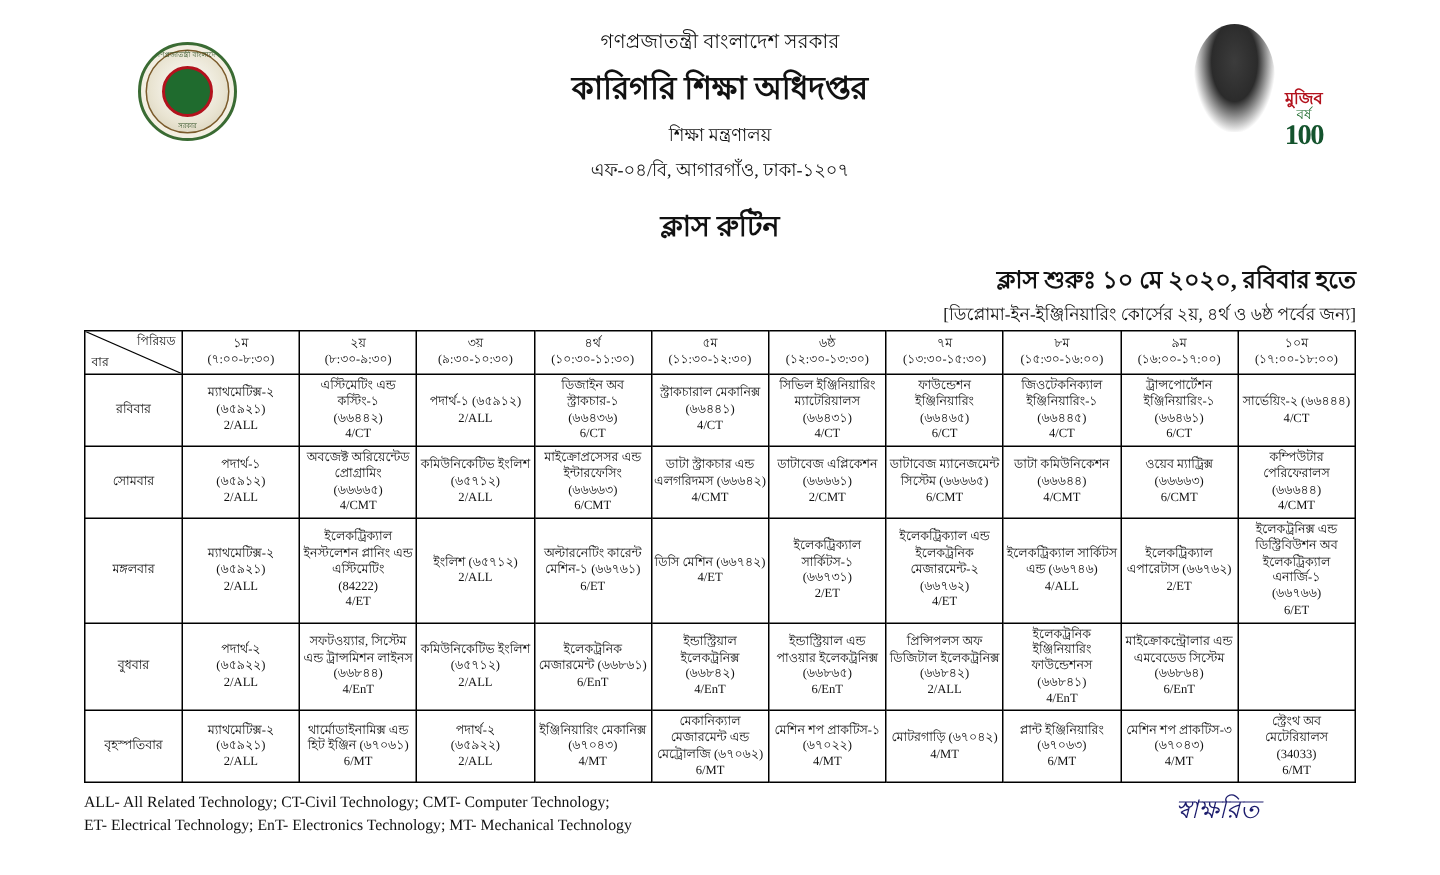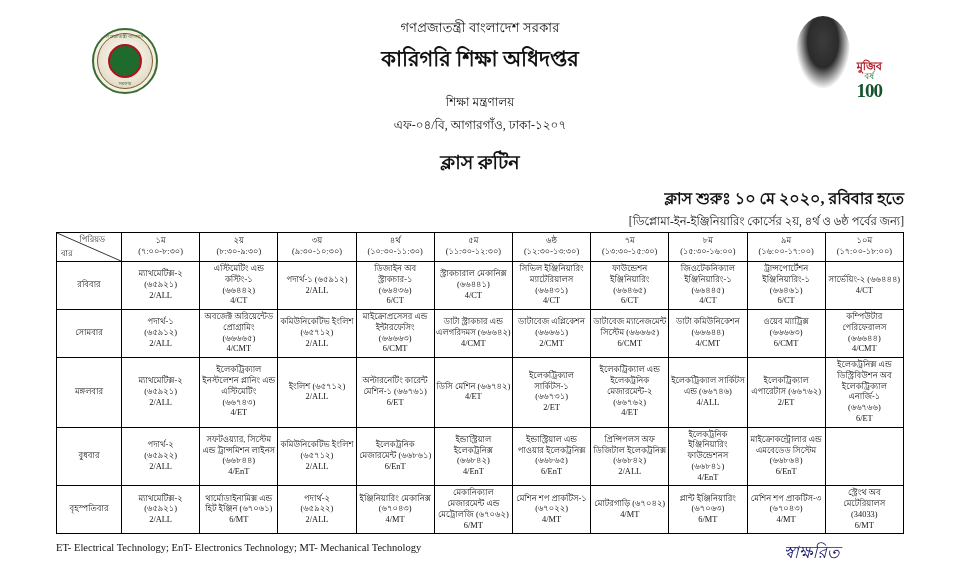--- a/index.html
+++ b/index.html
@@ -15,21 +15,21 @@
 
   
   .header{
     position:relative;
     padding-top:18px;
     text-align:center;
   }
   .gov-line1{font-size:13px;letter-spacing:.2px;}
   .gov-line2{font-size:21px;font-weight:bold;margin-top:4px;}
   .gov-line3{font-size:12.5px;margin-top:5px;}
-  .gov-line4{font-size:12px;margin-top:15px;}
+  .gov-line4{font-size:12px;margin-top:3px;}
   .gov-line5{font-size:12px;margin-top:3px;}
 
   .logo-left{
     position:absolute;left:92px;top:28px;
     width:62px;height:62px;border-radius:50%;
     background:#f3efe2;
     border:2px solid #3a6b33;
     display:flex;align-items:center;justify-content:center;
     overflow:hidden;
   }
@@ -102,21 +102,21 @@
     font-size:8.4px;
     line-height:1.28;
   }
   table.routine th.period{
     font-size:8.4px;font-weight:normal;height:24px;
   }
   th.corner{
     position:relative;height:24px;width:62px;
     font-weight:normal;
   }
-  th.corner .p{position:absolute;right:16px;top:2px;font-size:8.2px;font-family:Liberation Serif, serif;}
+  th.corner .p{position:absolute;right:4px;top:2px;font-size:8.2px;font-family:Liberation Serif, serif;}
   th.corner .d{position:absolute;left:4px;bottom:2px;font-size:8.2px;}
   th.corner .diag{
     position:absolute;left:0;top:0;width:100%;height:100%;
   }
   td.day{
     font-size:11px;font-weight:normal;width:62px;
   }
   .tiny{font-size:8.2px;}
 
   
@@ -339,21 +339,21 @@
 
         <tr>
           <td class="day">মঙ্গলবার</td>
           <td class="cell">
             <div>ম্যাথমেটিক্স-২</div>
             <div>(৬৫৯২১)</div>
             <div>2/ALL</div>
           </td>
           <td class="cell">
             <div>ইলেকট্রিক্যাল ইনস্টলেশন প্লানিং এন্ড এস্টিমেটিং</div>
-            <div>(৬৬৭৪৩)</div>
+            <div>(84222)</div>
             <div>4/ET</div>
           </td>
           <td class="cell">
             <div>ইংলিশ (৬৫৭১২)</div>
             <div></div>
             <div>2/ALL</div>
           </td>
           <td class="cell">
             <div>অল্টারনেটিং কারেন্ট মেশিন-১ (৬৬৭৬১)</div>
             <div></div>
@@ -498,20 +498,21 @@
             <div>6/MT</div>
           </td>
         </tr>
 
       </tbody>
     </table>
   </div>
 
   <div class="footer">
     <div class="legend">
+      <div>ALL- All Related Technology; CT-Civil Technology; CMT- Computer Technology;</div>
       <div>ET- Electrical Technology; EnT- Electronics Technology; MT- Mechanical Technology</div>
     </div>
 
     <div class="signature">
       <div class="sig-script">স্বাক্ষরিত</div>
 
     </div>
   </div>
 
 </div>

